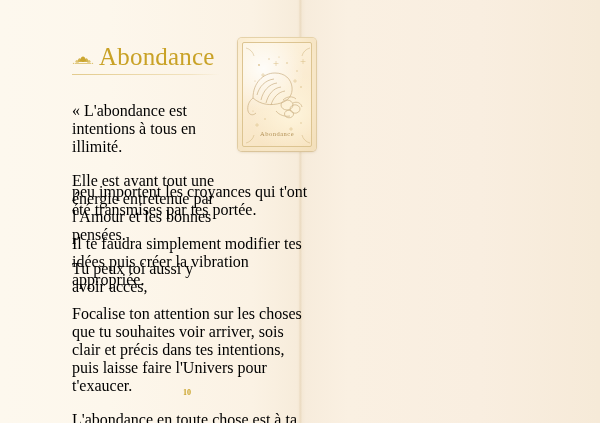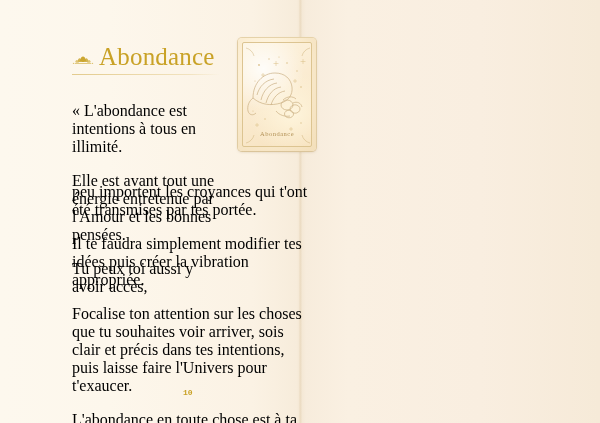--- a/index.html
+++ b/index.html
@@ -67,21 +67,21 @@
   }
   .card-label{
     position:absolute;left:0;right:0;bottom:9px;text-align:center;
     font-size:6.5px;color:#b39257;letter-spacing:.5px;
     font-family:"Liberation Serif", serif;
   }
 
   
   .pgnum{
     position:absolute;bottom:26px;font-size:8px;color:#c9a227;
-    font-family:Liberation Mono, monospace;font-weight:bold;
+    font-family:Liberation Serif, serif;font-weight:bold;
   }
   .pgnum-left{left:141px;}
 
   .gutter{
     position:absolute;left:299px;top:0;width:3px;height:423px;
     background:linear-gradient(to right,rgba(200,170,120,.07),rgba(200,170,120,.16),rgba(200,170,120,.04));
   }
 </style>
 </head>
 <body>

